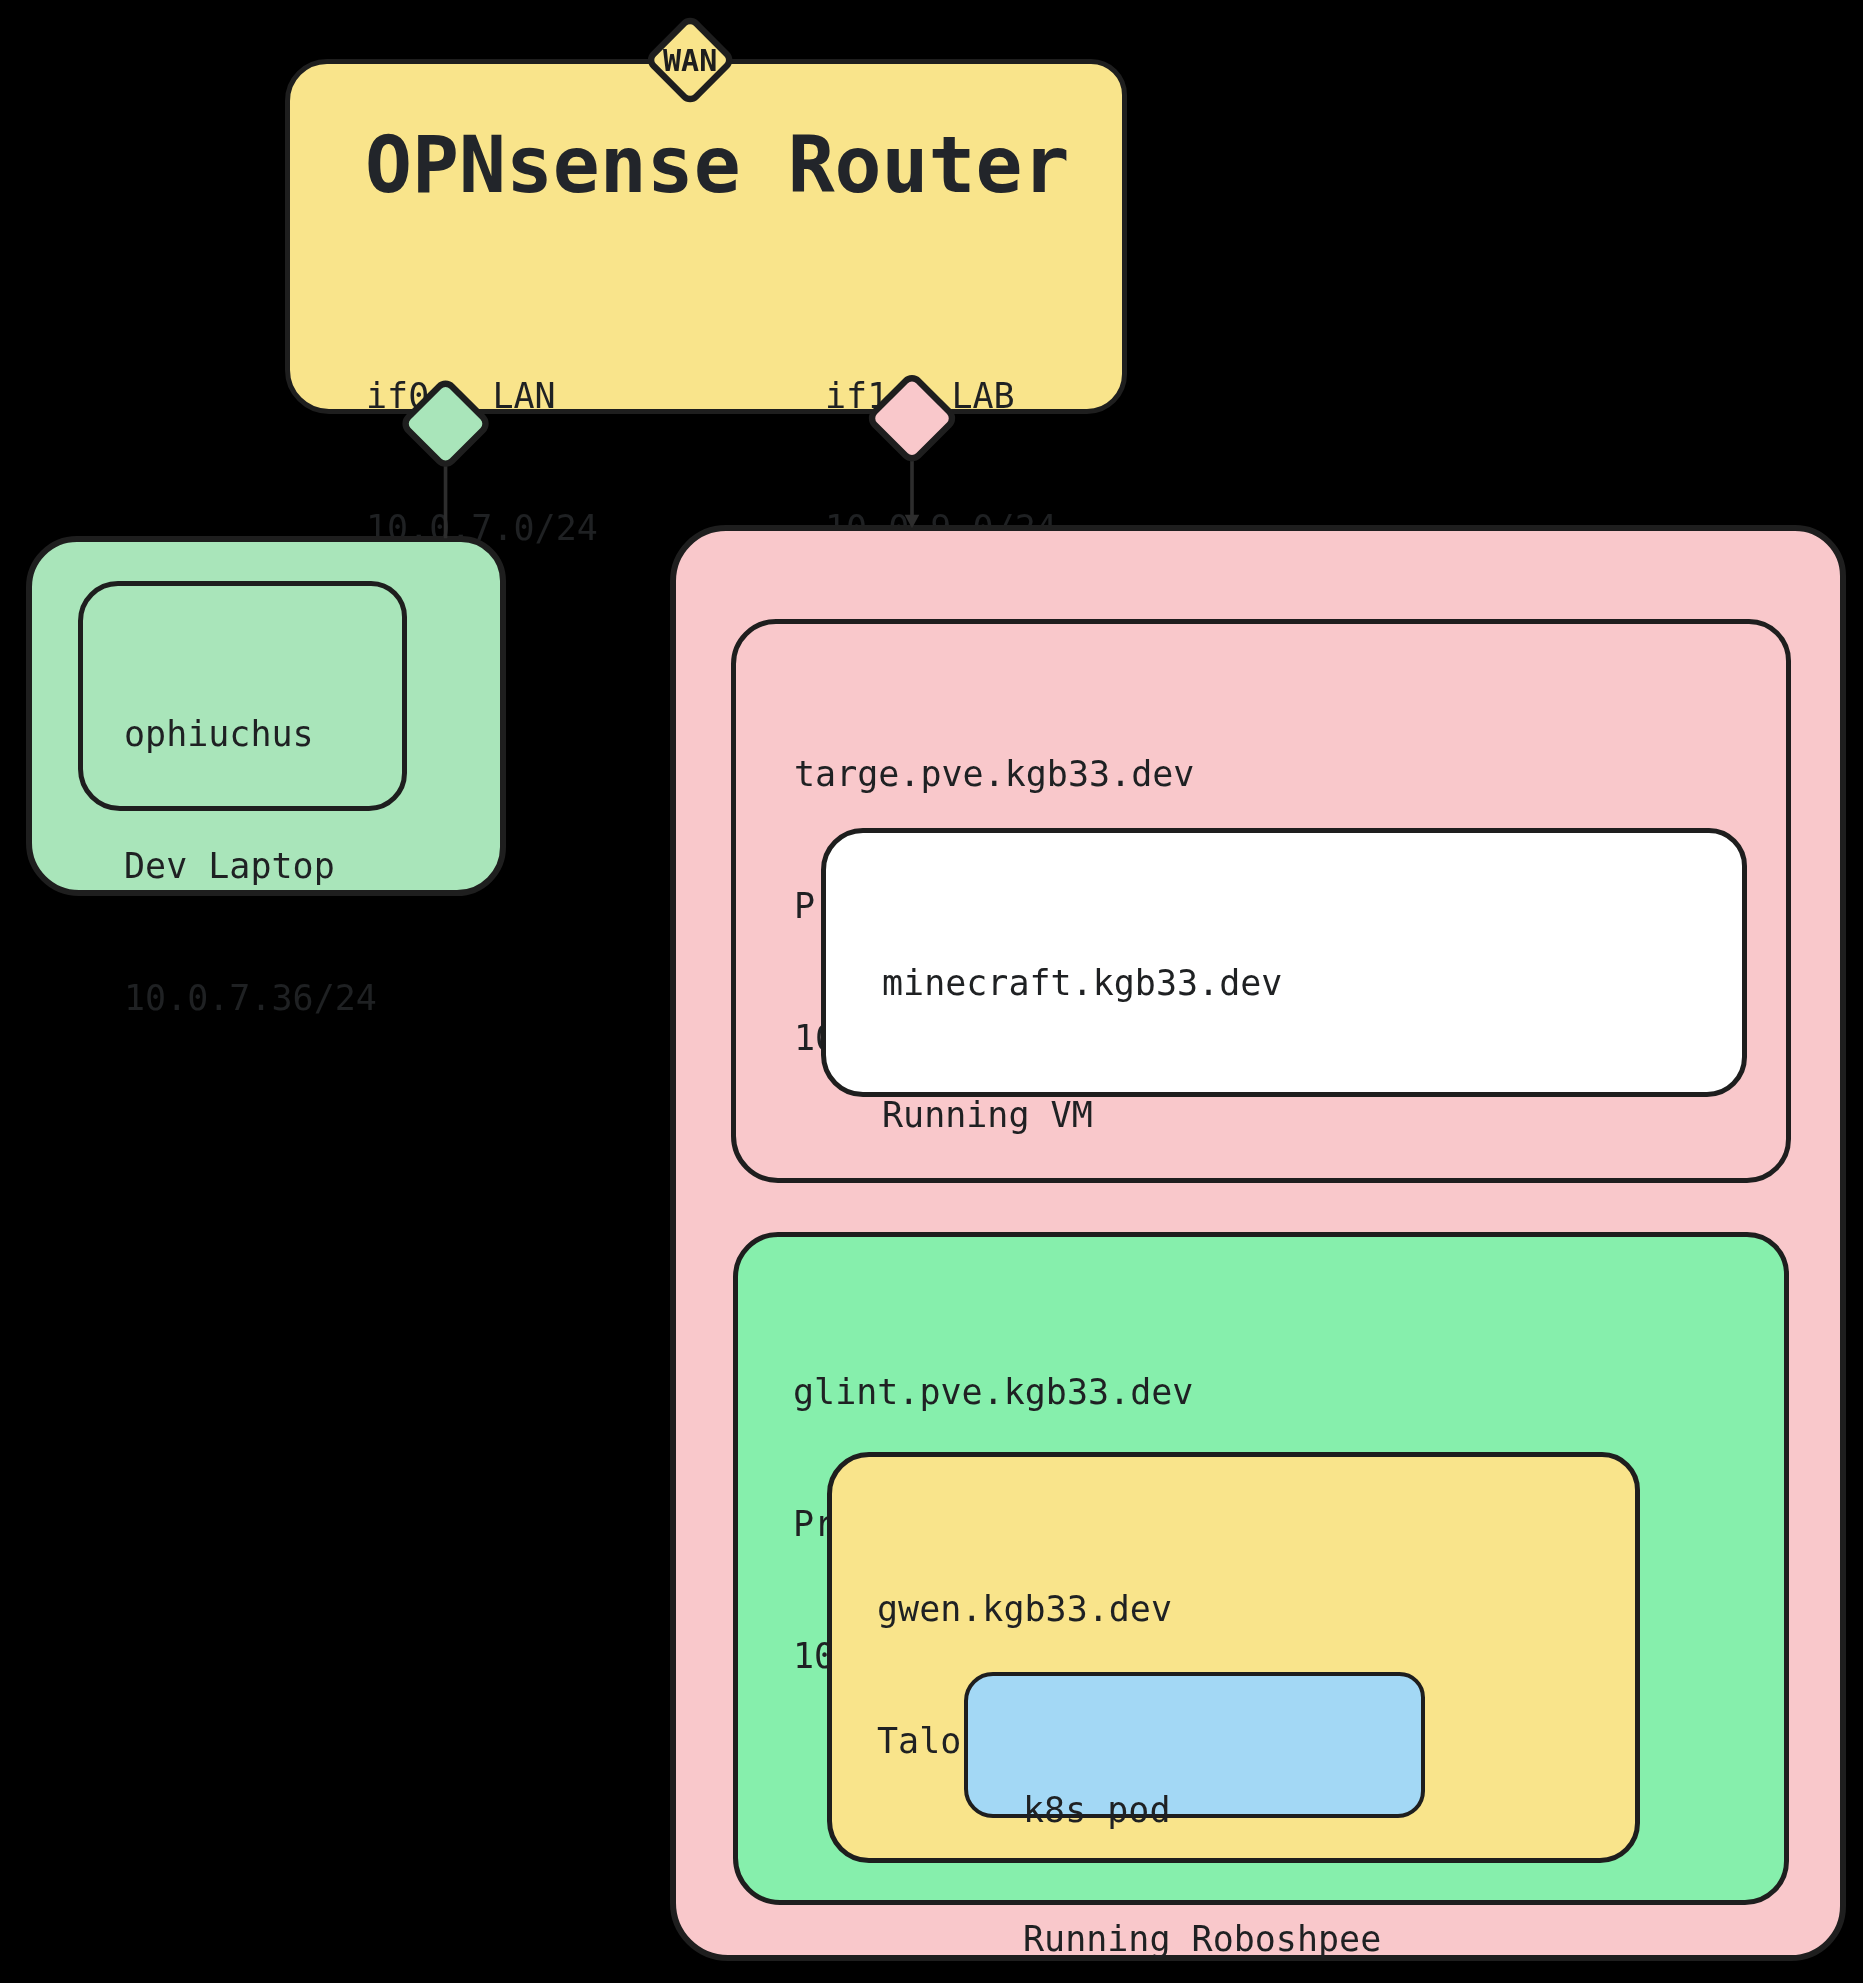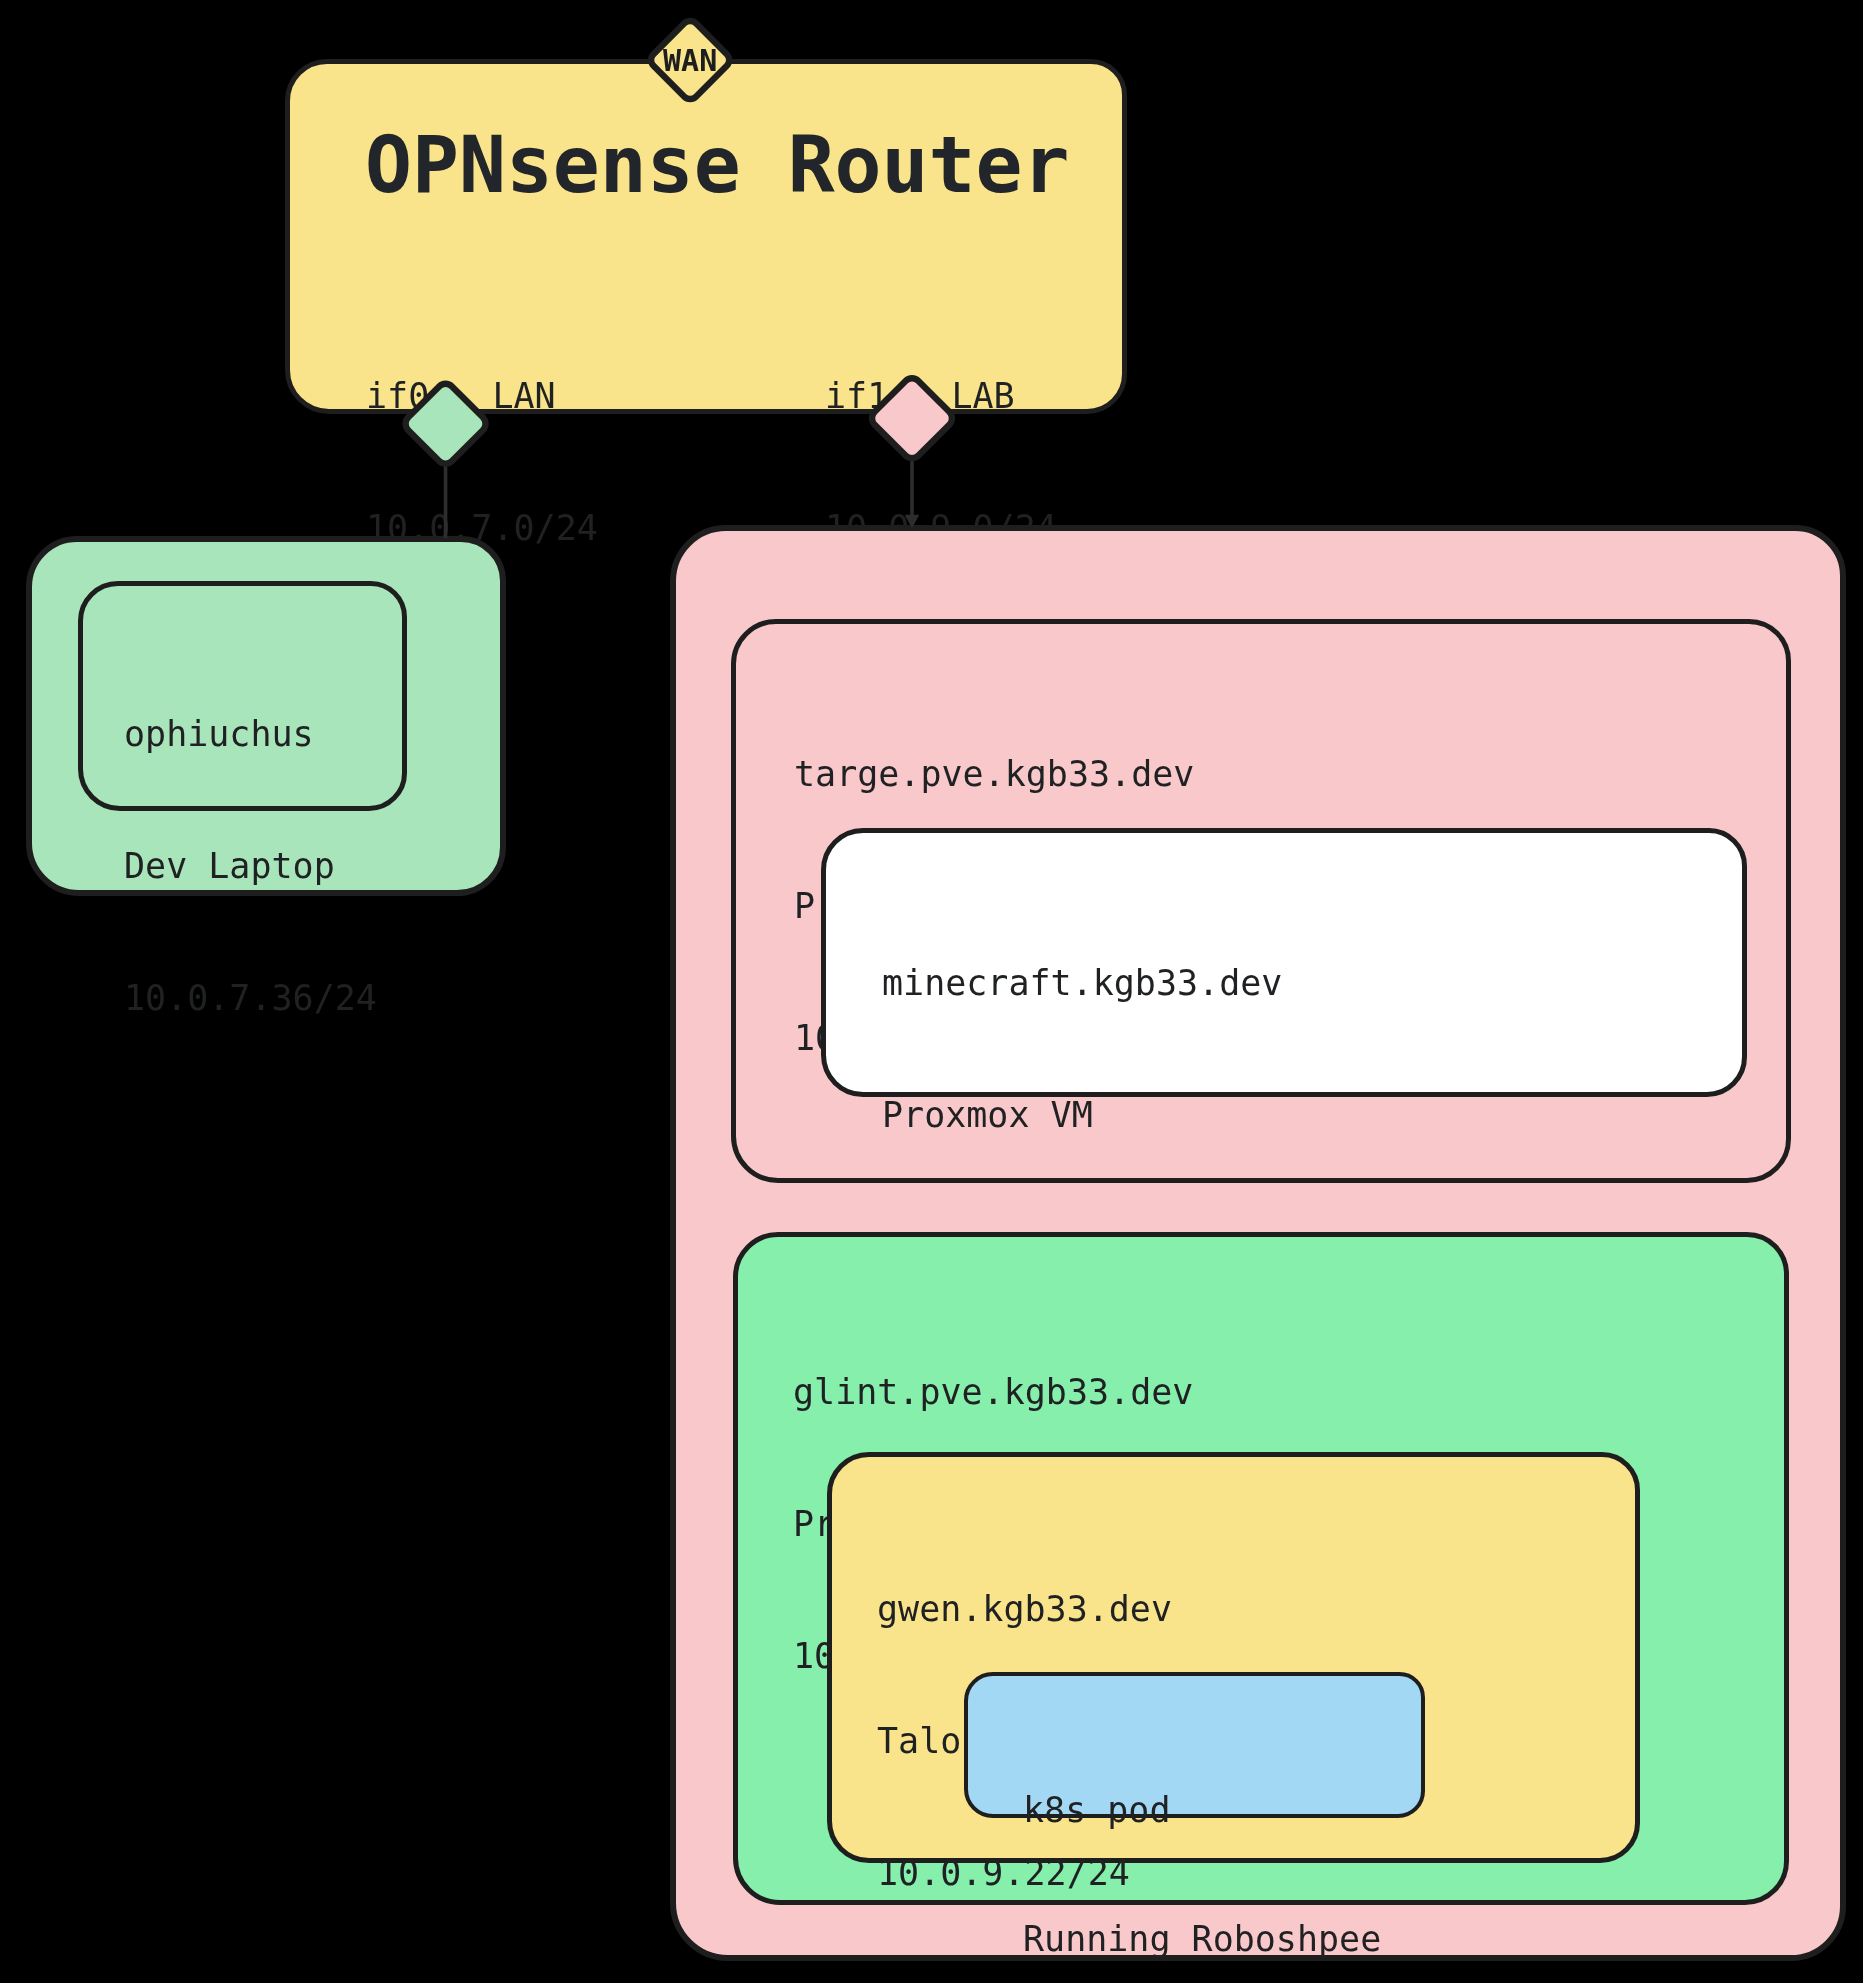--- a/index.html
+++ b/index.html
@@ -144,38 +144,37 @@
 
     <div class="box" id="host-targe">
       <div class="txt" id="host-targe-text">
         <div>targe.pve.kgb33.dev</div>
         <div>Proxmox Host</div>
         <div>10.0.9.102/24</div>
       </div>
       <div class="box" id="vm-minecraft">
         <div class="txt" id="vm-minecraft-text">
           <div>minecraft.kgb33.dev</div>
-          <div>Proxmox VM</div>
+          <div>Running VM</div>
           <div>10.0.9.120/24</div>
           <div>  - 4807: iqt</div>
         </div>
       </div>
     </div>
 
     <div class="box" id="host-glint">
       <div class="txt" id="host-glint-text">
         <div>glint.pve.kgb33.dev</div>
         <div>Proxmox Host</div>
         <div>10.0.9.101/24</div>
       </div>
       <div class="box" id="vm-gwen">
         <div class="txt" id="vm-gwen-text">
           <div>gwen.kgb33.dev</div>
           <div>Talos VM - K8s worker</div>
-          <div>10.0.9.22/24</div>
         </div>
         <div class="box" id="pod-box">
           <div class="txt" id="pod-text">
             <div>k8s pod</div>
             <div>Running Roboshpee</div>
           </div>
         </div>
       </div>
     </div>
 

